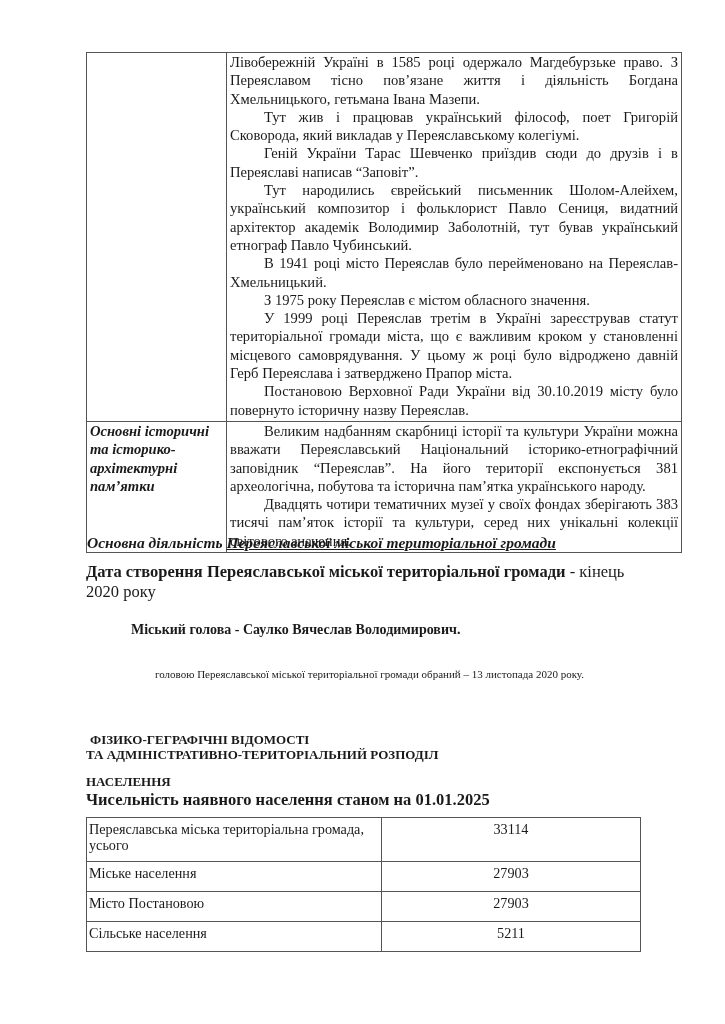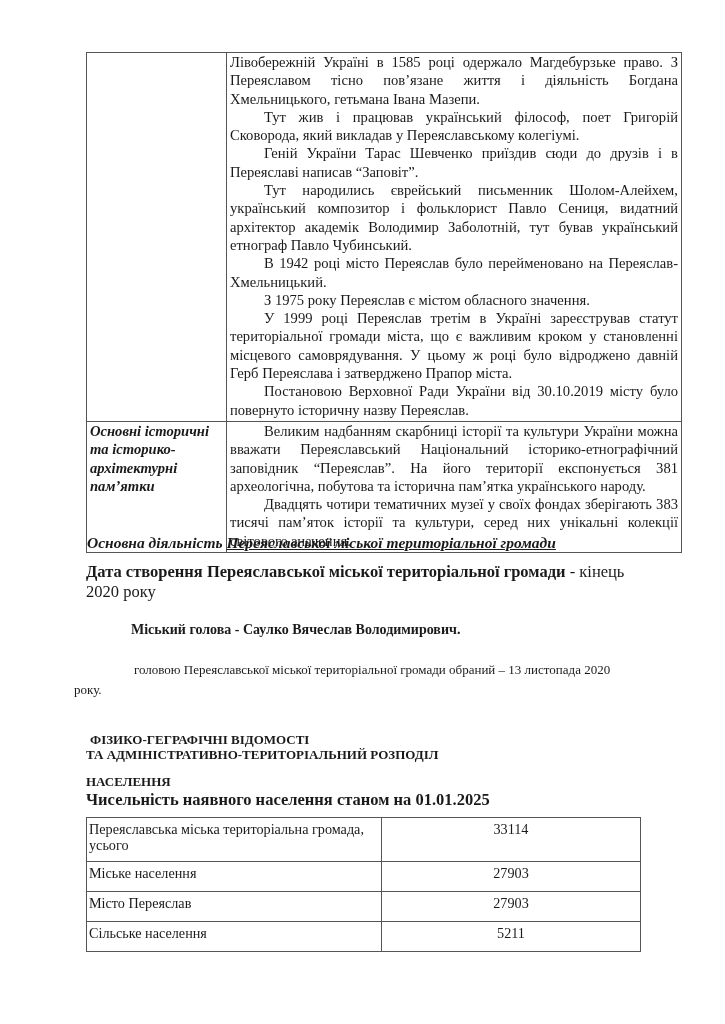--- a/index.html
+++ b/index.html
@@ -14,21 +14,21 @@
   #hist-table td.lab { width: 133px; font-weight: bold; font-style: italic; padding-top: 0; }
   #hist-table td.txt { text-align: justify; }
   .p { margin: 0; }
   .ind { text-indent: 34px; }
 
   .h-italic { left: 87px; top: 534px; font-size: 15.5px; font-weight: bold; font-style: italic; }
   .h-italic .u { text-decoration: underline; }
   .created { left: 86px; top: 562px; width: 560px; font-size: 16.5px; line-height: 20px; }
   .created b { font-weight: bold; }
   .mayor { left: 131px; top: 622px; font-size: 14px; font-weight: bold; }
-  .elected { left: 74px; top: 660px; width: 556px; font-size: 13px; line-height: 20px; }
+  .elected { left: 95px; top: 660px; width: 556px; font-size: 11px; line-height: 28px; }
   .elected .first { padding-left: 60px; }
 
   .geo { left: 90px; top: 732px; font-size: 13px; font-weight: bold; line-height: 15px; }
   .pop-h { left: 86px; top: 774px; font-size: 13px; font-weight: bold; }
   .pop-sub { left: 86px; top: 790px; font-size: 16.5px; font-weight: bold; }
 
   #pop-table { position: absolute; left: 86px; top: 817px; width: 555px; border-collapse: collapse; }
   #pop-table td { border: 1px solid #555; font-size: 14.2px; line-height: 16px; vertical-align: top;
                   padding: 3px 2px 0 2px; }
   #pop-table td.name { width: 290px; margin-top: 16px; }
@@ -41,21 +41,21 @@
 
 <table id="hist-table">
   <tbody>
       <tr>
     <td class="lab"></td>
     <td class="txt">
       <p class="p">Лівобережній Україні в 1585 році одержало Магдебурзьке право. З Переяславом тісно пов’язане життя і діяльність Богдана Хмельницького, гетьмана Івана Мазепи.</p>
       <p class="p ind">Тут жив і працював український філософ, поет Григорій Сковорода, який викладав у Переяславському колегіумі.</p>
       <p class="p ind">Геній України Тарас Шевченко приїздив сюди до друзів  і в Переяславі написав “Заповіт”.</p>
       <p class="p ind">Тут народились єврейський письменник Шолом-Алейхем, український композитор і фольклорист Павло Сениця, видатний архітектор академік Володимир Заболотній, тут бував український етнограф Павло Чубинський.</p>
-      <p class="p ind">В 1942 році місто Переяслав було перейменовано на Переяслав-Хмельницький.</p>
+      <p class="p ind">В 1941 році місто Переяслав було перейменовано на Переяслав-Хмельницький.</p>
       <p class="p ind">З 1975 року Переяслав є містом обласного значення.</p>
       <p class="p ind">У 1999 році Переяслав третім в Україні зареєстрував статут територіальної громади міста, що є важливим кроком у становленні місцевого самоврядування. У цьому ж році було відроджено давній Герб Переяслава і затверджено Прапор міста.</p>
       <p class="p ind">Постановою Верховної Ради України від 30.10.2019 місту було повернуто історичну назву Переяслав.</p>
     </td>
   </tr>
   <tr>
     <td class="lab">Основні історичні та історико-архітектурні пам’ятки</td>
     <td class="txt">
       <p class="p ind">Великим надбанням скарбниці історії та культури України можна вважати Переяславський Національний історико-етнографічний заповідник “Переяслав”. На його території експонується 381 археологічна, побутова та історична пам’ятка українського народу.</p>
       <p class="p ind">Двадцять чотири  тематичних музеї у своїх  фондах зберігають 383 тисячі пам’яток історії та культури, серед них унікальні колекції світового значення.</p>
@@ -90,21 +90,21 @@
   <tbody>
       <tr class="r0">
     <td class="name">Переяславська міська територіальна громада, усього</td>
     <td class="val">33114</td>
   </tr>
   <tr class="r1">
     <td class="name">Міське населення</td>
     <td class="val">27903</td>
   </tr>
   <tr class="r2">
-    <td class="name">Місто Переяслав</td>
+    <td class="name">Місто Постановою</td>
     <td class="val">27903</td>
   </tr>
   <tr class="r3">
     <td class="name">Сільське населення</td>
     <td class="val">5211</td>
   </tr>
 </tbody>
   </table>
 
 </body></html>

